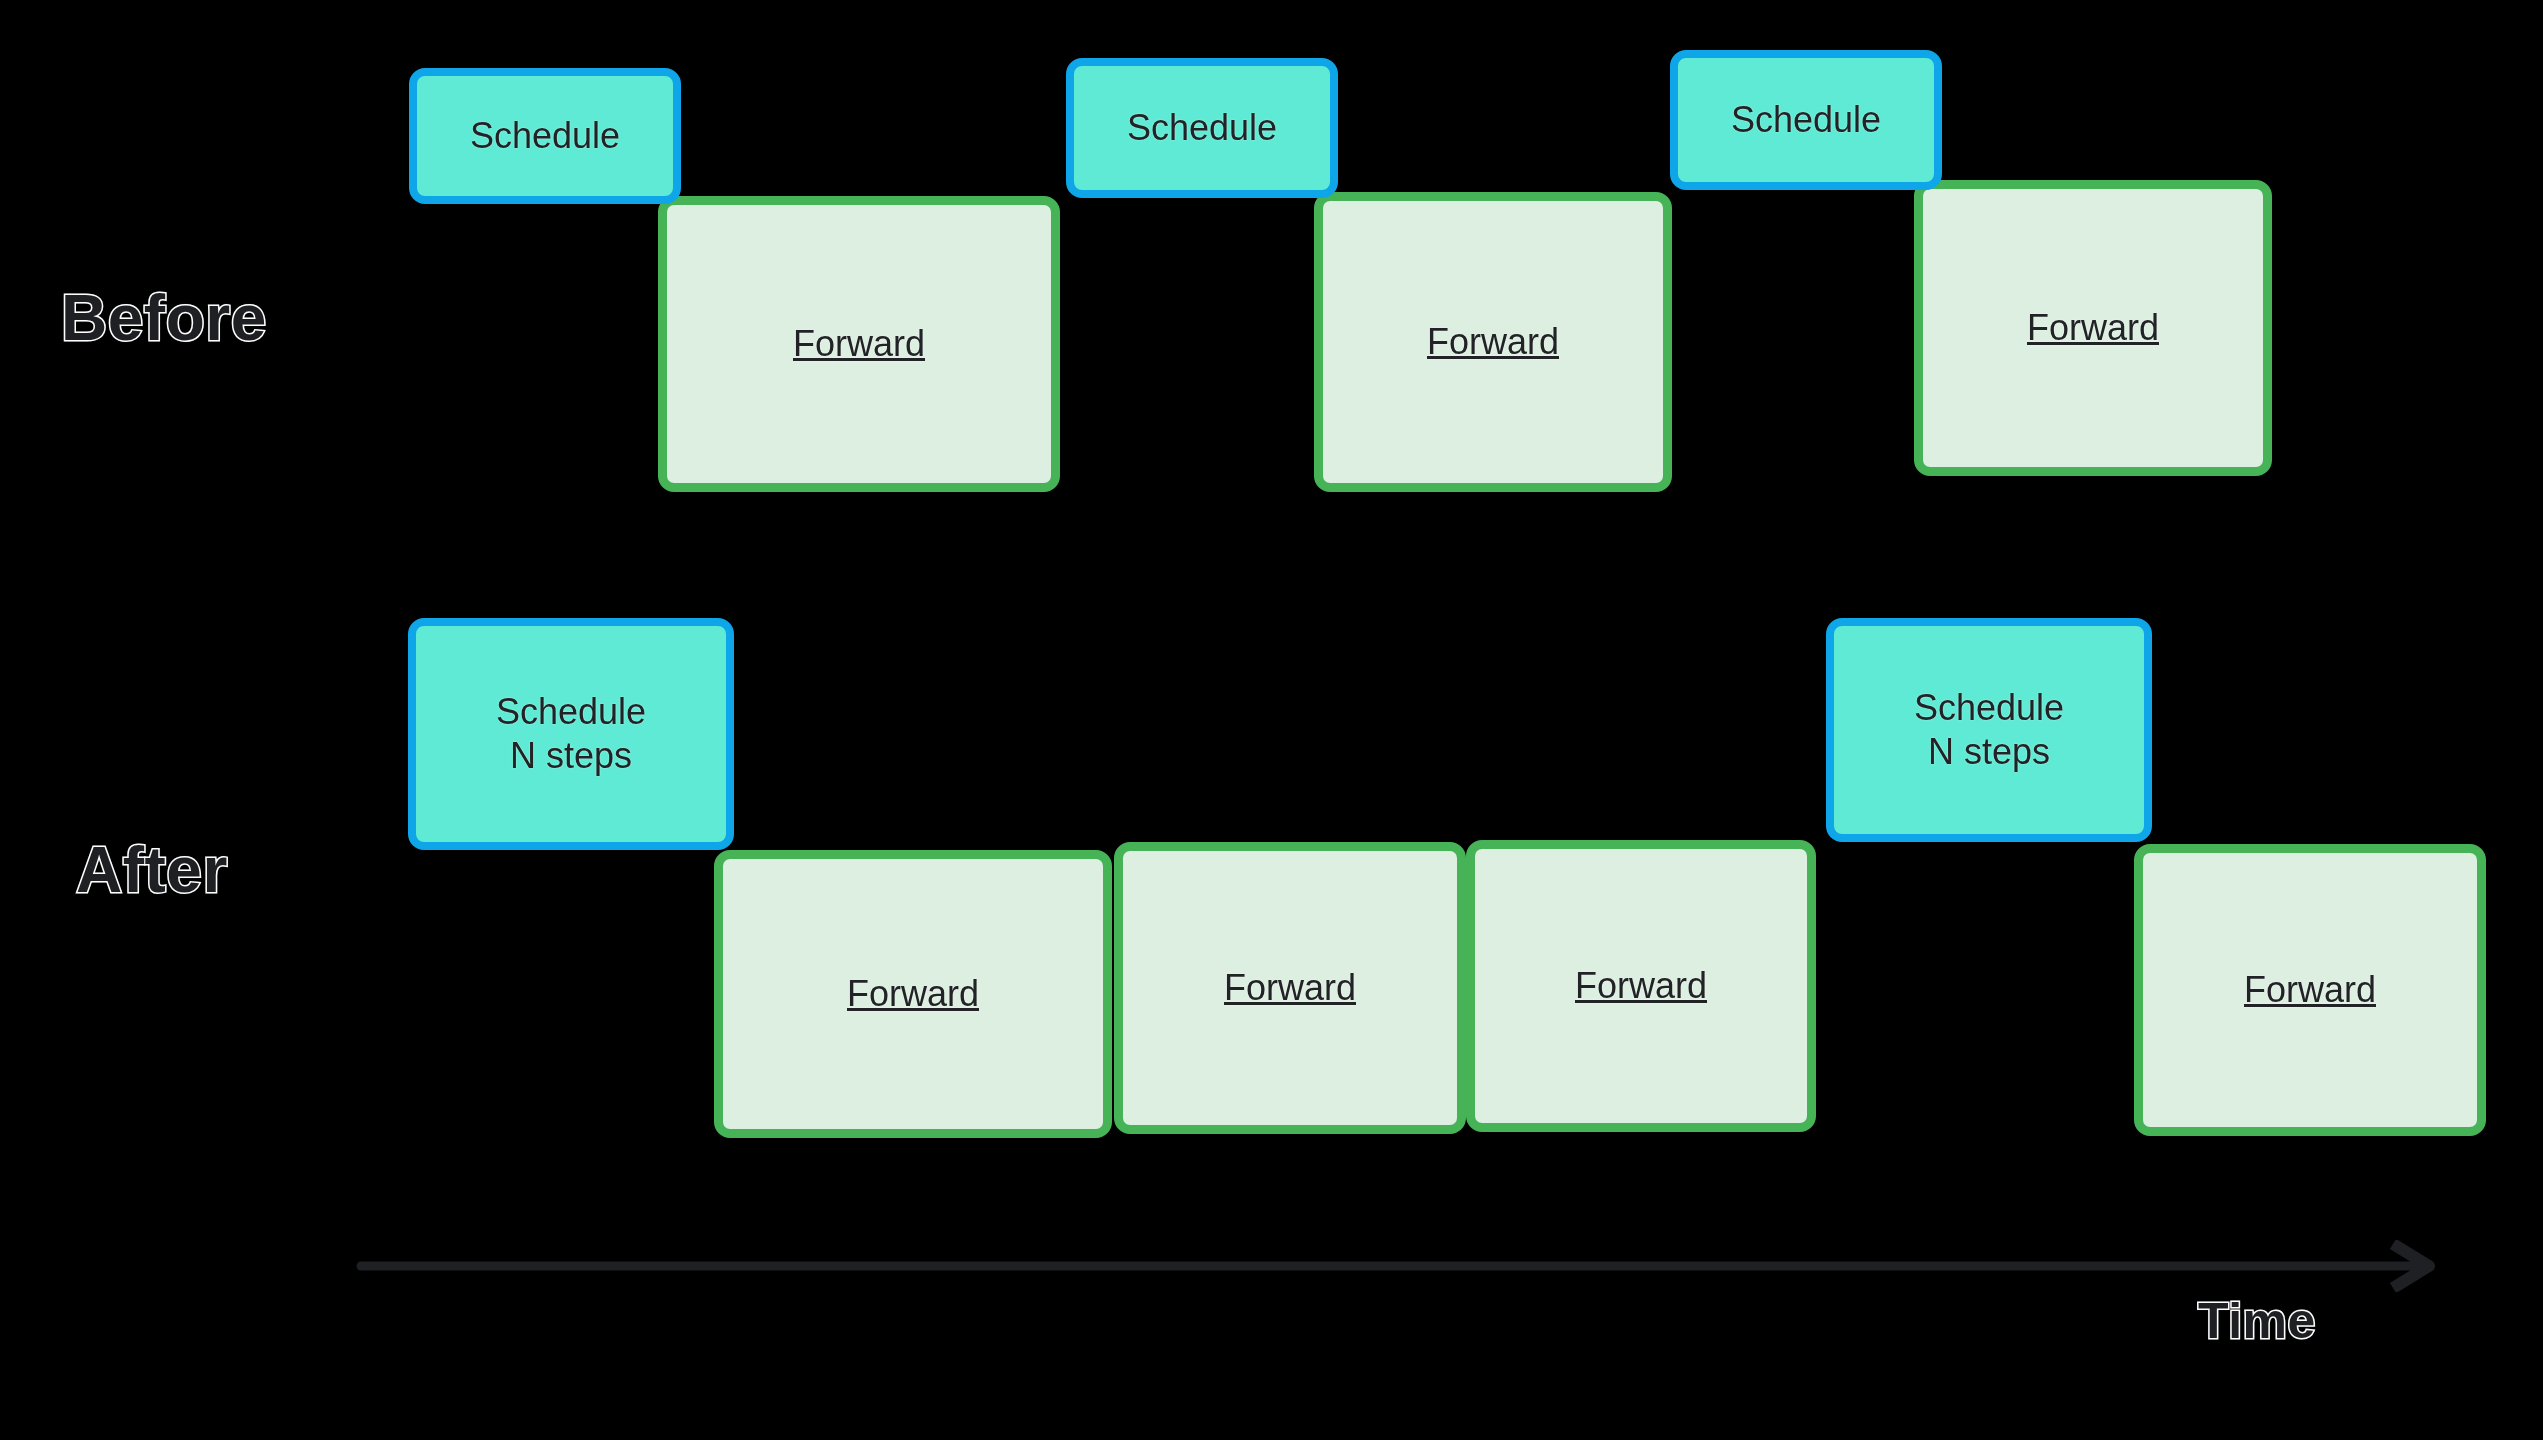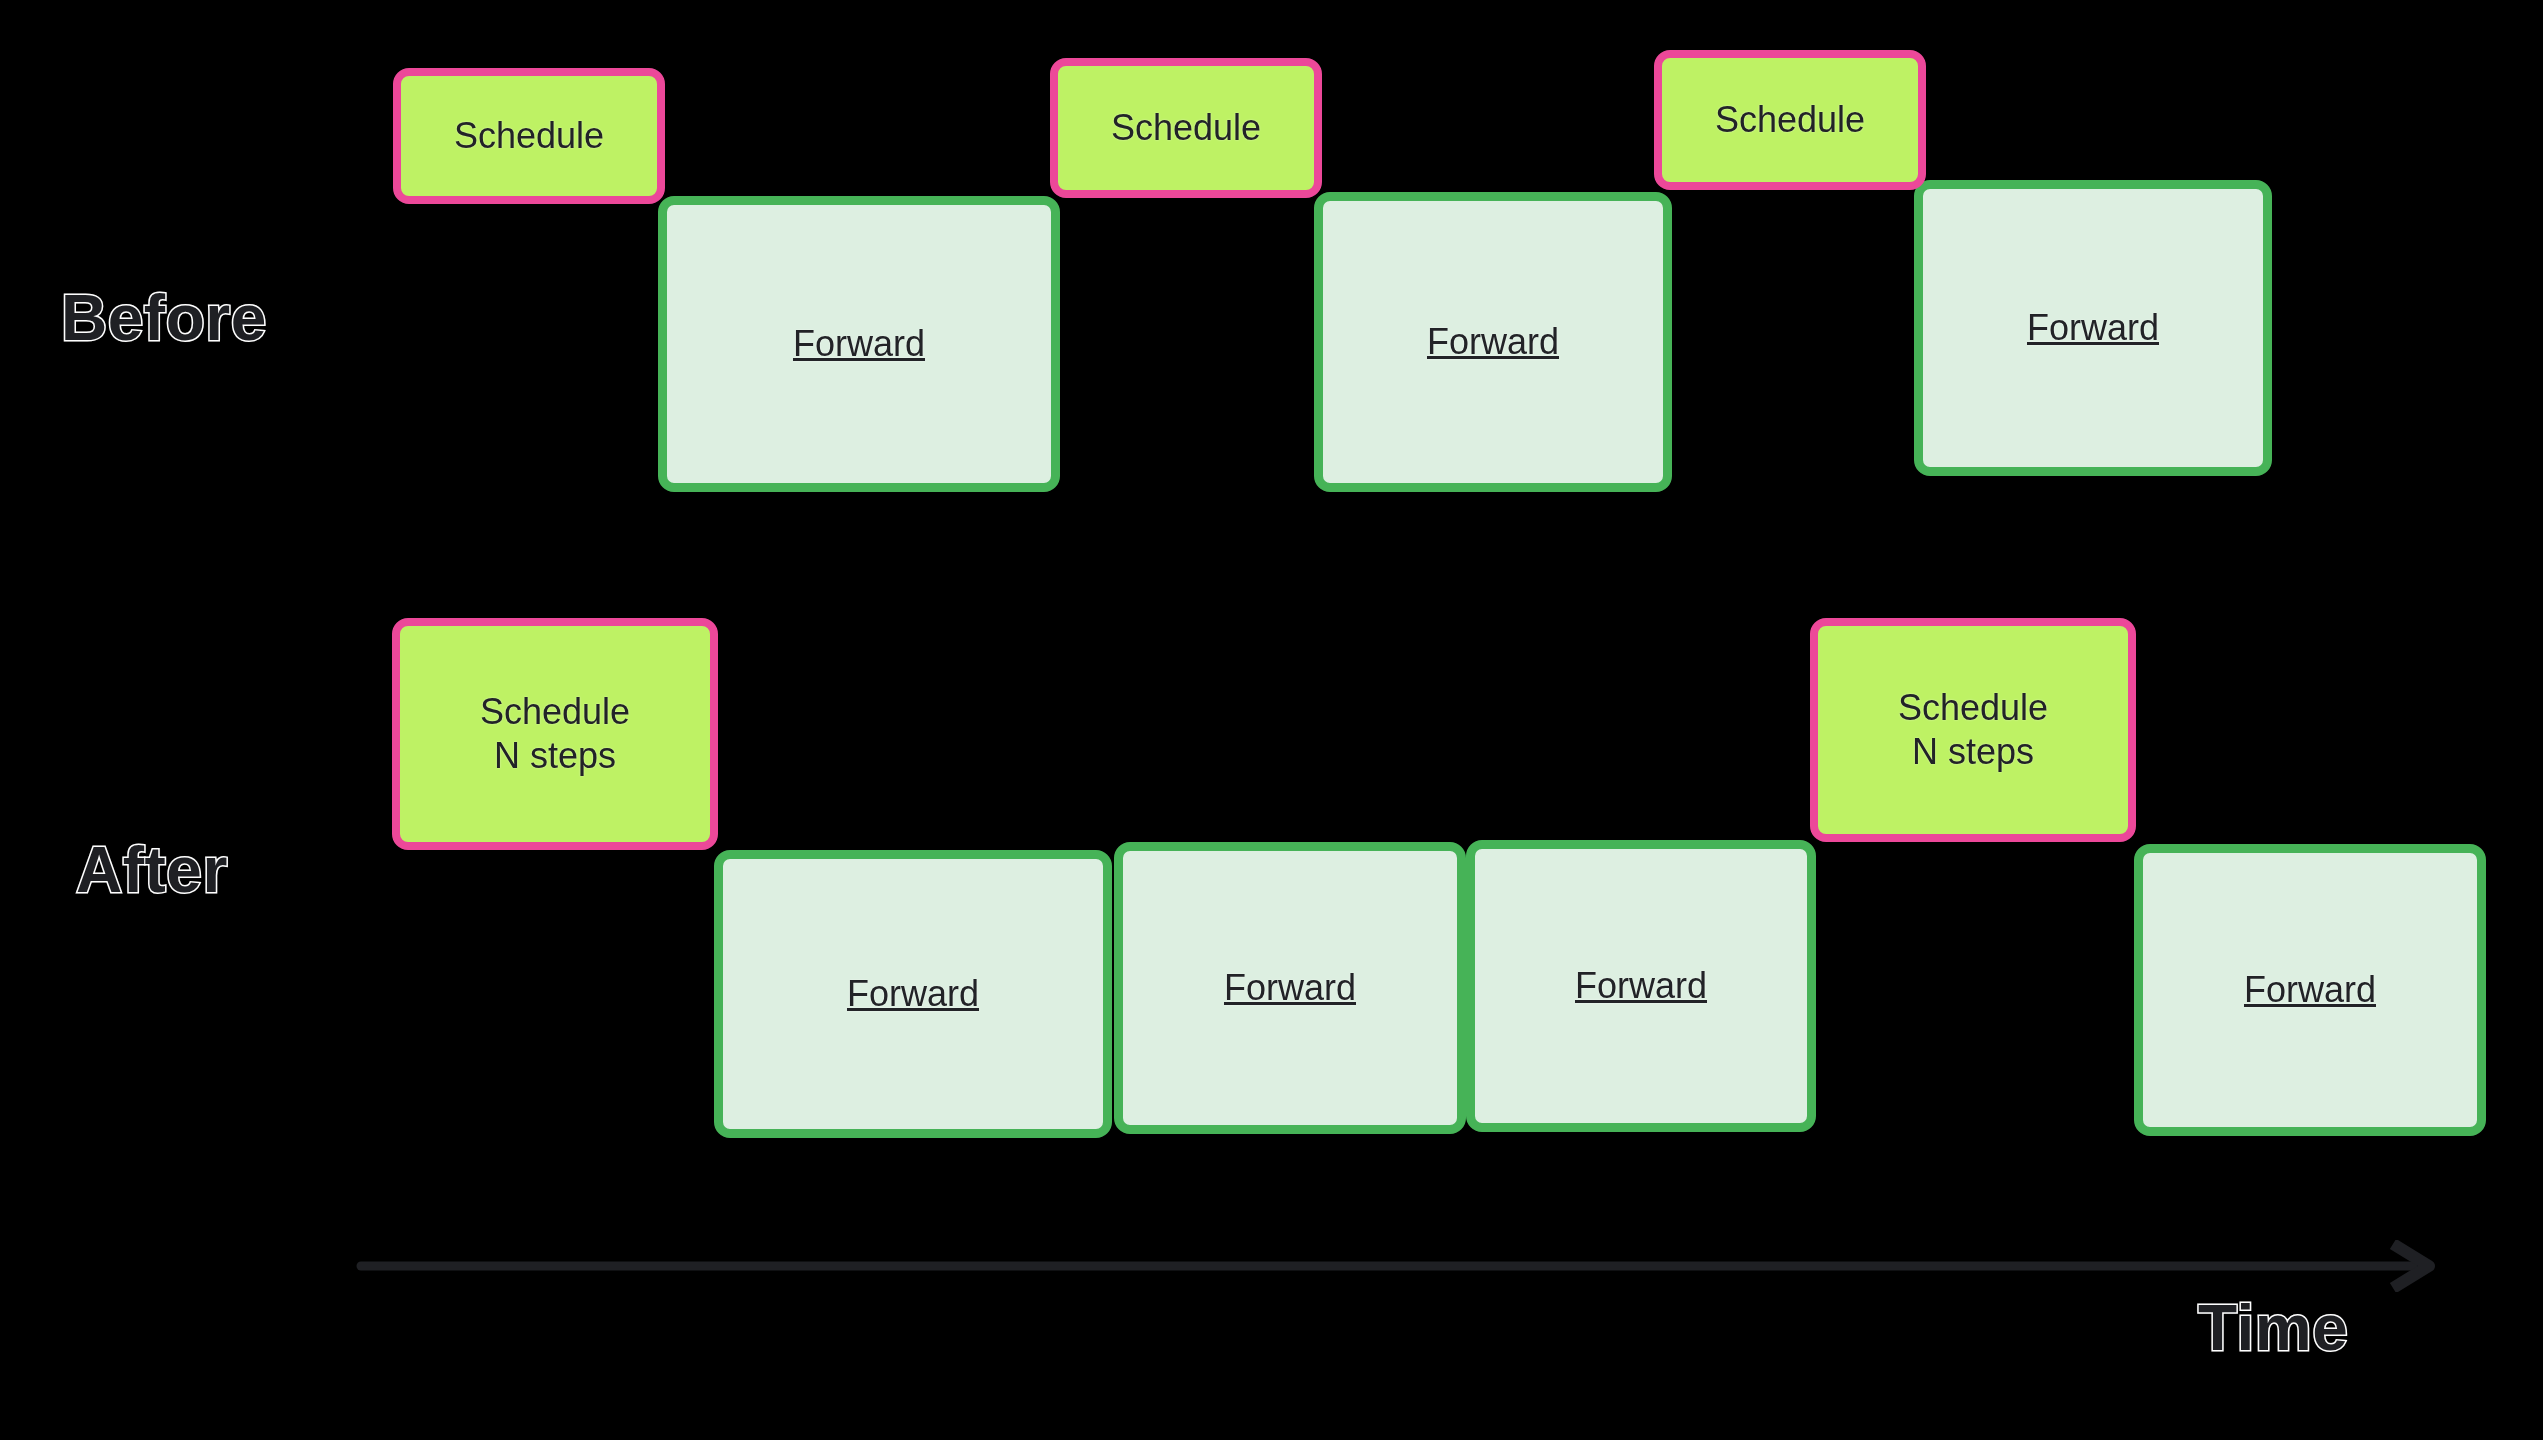--- a/index.html
+++ b/index.html
@@ -45,22 +45,23 @@
     border-radius: 16px;
     font-size: 36px;
     font-weight: 400;
     line-height: 1.22;
     color: #222327;
     text-shadow: 0 0 2px rgba(255,255,255,0.55);
     white-space: pre-line;
     user-select: none;
   }
   .block.schedule {
-    background: #bef264;
-    border: 8px solid #ec4899;
+    background: #5eead4;
+    border: 8px solid #0ea5e9;
+    margin-left: 16px;
   }
   .block.forward {
     background: #ddefe1;
     border: 9px solid #46b357;
   }
   .block.forward { z-index: 2; text-decoration: underline; }
   .block.schedule { z-index: 3; }
 
   
   #time-axis {
@@ -68,21 +69,21 @@
     left: 355px;
     top: 1240px;
     width: 2090px;
     height: 52px;
   }
   #time-axis svg { display: block; }
 
   .axis-label {
     position: absolute;
     font-weight: 700;
-    font-size: 64px;
+    font-size: 50px;
     line-height: 1;
     color: #1f2024;
     letter-spacing: 0.5px;
     white-space: nowrap;
     -webkit-text-stroke: 3px #ffffff;
     paint-order: stroke fill;
     text-shadow: 0 0 2px #ffffff;
   }
 </style>
 </head>

